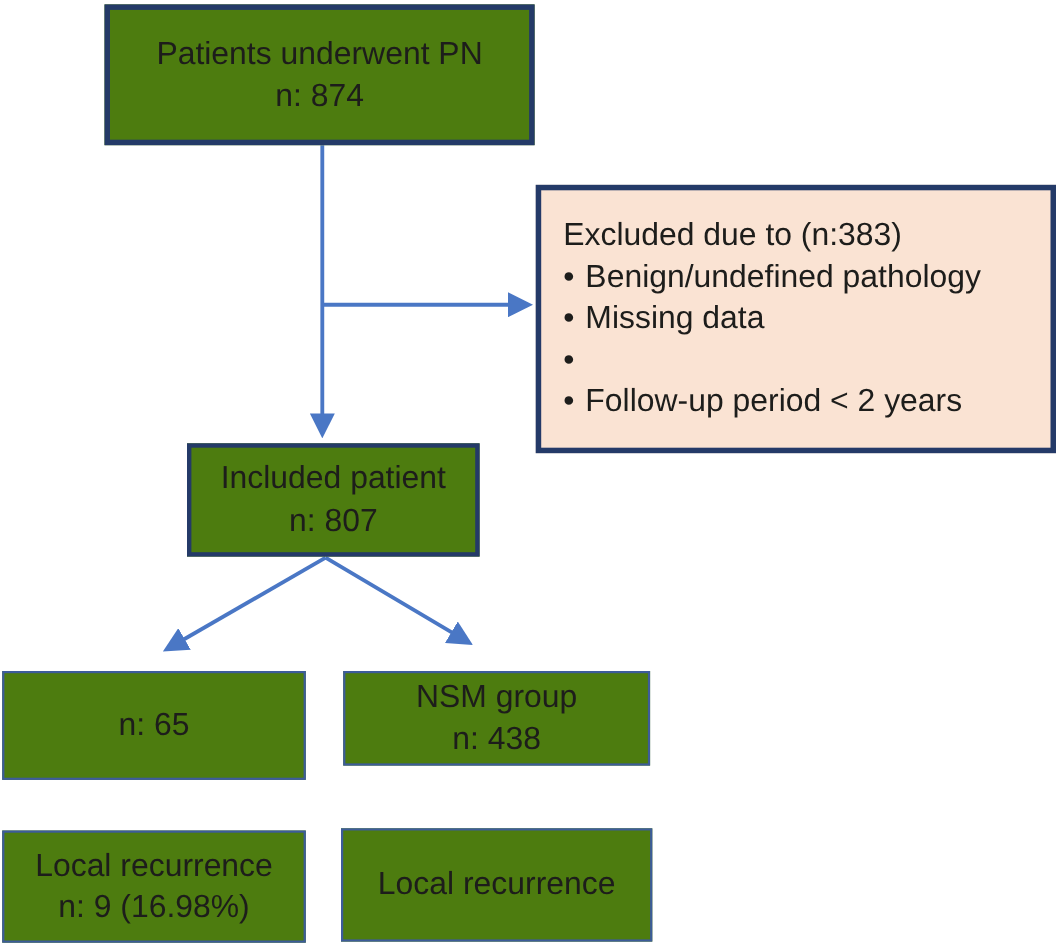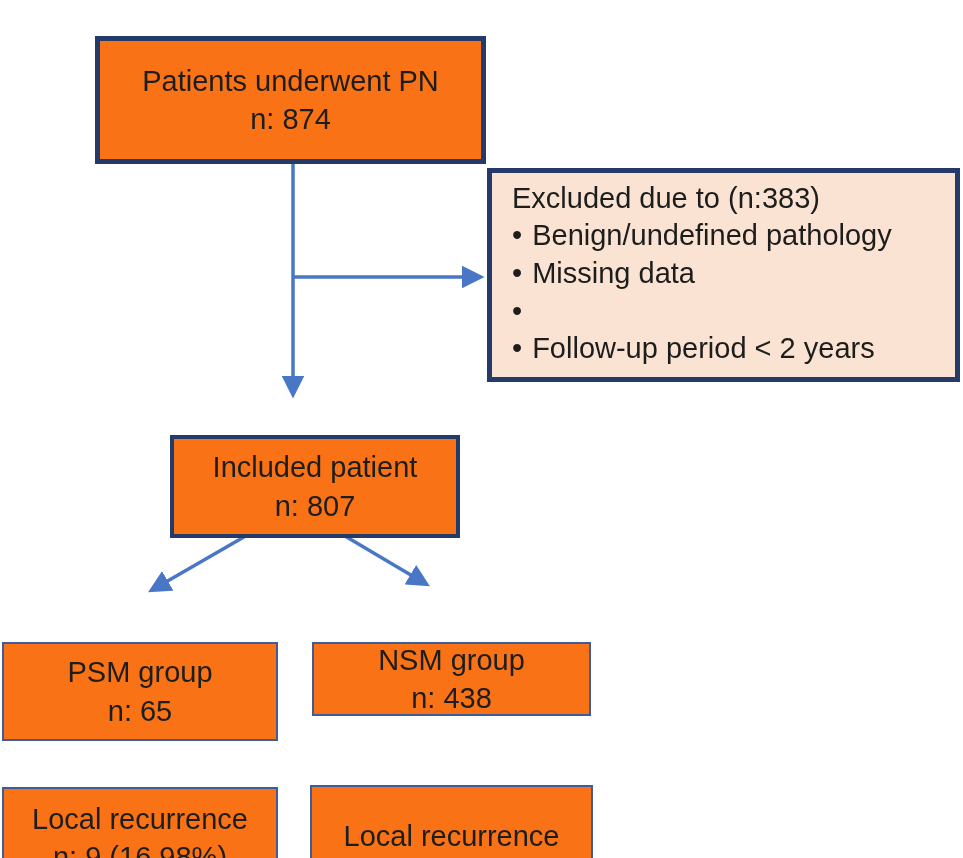--- a/index.html
+++ b/index.html
@@ -21,33 +21,33 @@
     box-sizing: border-box;
     display: flex;
     flex-direction: column;
     justify-content: center;
     align-items: center;
     text-align: center;
     font-size: 29px;
     line-height: 1.32;
     z-index: 2;
   }
-  .yellow { background: #f97316; margin-top: 32px; }
+  .yellow { background: #4d7c0f; }
   .peach  { background: #fae3d3; }
   .border-thick { border: 5px solid #243a68; }
   .border-med   { border: 4px solid #243a68; }
   .border-thin  { border: 2px solid #3d5c9a; }
 
   .box-top      { left: 95px;  top: 4px;   width: 391px; height: 128px; }
-  .box-excluded { left: 487px; top: 168px; width: 473px; height: 214px;
+  .box-excluded { left: 487px; top: 168px; width: 473px; height: 244px;
                   align-items: flex-start; text-align: left;
-                  padding: 6px 10px 6px 20px; justify-content: flex-start; }
-  .box-included { left: 170px; top: 403px; width: 290px; height: 103px; }
+                  padding: 6px 10px 6px 20px; justify-content: center; }
+  .box-included { left: 170px; top: 403px; width: 266px; height: 103px; }
   .box-psm      { left: 2px;   top: 610px; width: 276px; height: 99px; }
-  .box-nsm      { left: 312px; top: 610px; width: 279px; height: 74px; }
+  .box-nsm      { left: 312px; top: 610px; width: 279px; height: 86px; }
   .box-local-psm{ left: 2px;   top: 755px; width: 276px; height: 102px; }
   .box-local-nsm{ left: 310px; top: 753px; width: 283px; height: 103px; }
 
   .excluded-list {
     margin: 0;
     padding: 0;
     list-style: none;
     font-size: 29px;
     line-height: 1.3;
   }
@@ -109,21 +109,20 @@
       </li>
     </ul>
   </div>
 
   <div class="box yellow border-med box-included">
     <div>Included patient</div>
     <div>n: 807</div>
   </div>
 
   <div class="box yellow border-thin box-psm">
-    <div>PSM group</div>
     <div>n: 65</div>
   </div>
 
   <div class="box yellow border-thin box-nsm">
     <div>NSM group</div>
     <div>n: 438</div>
   </div>
 
   <div class="box yellow border-thin box-local-psm">
     <div>Local recurrence</div>

